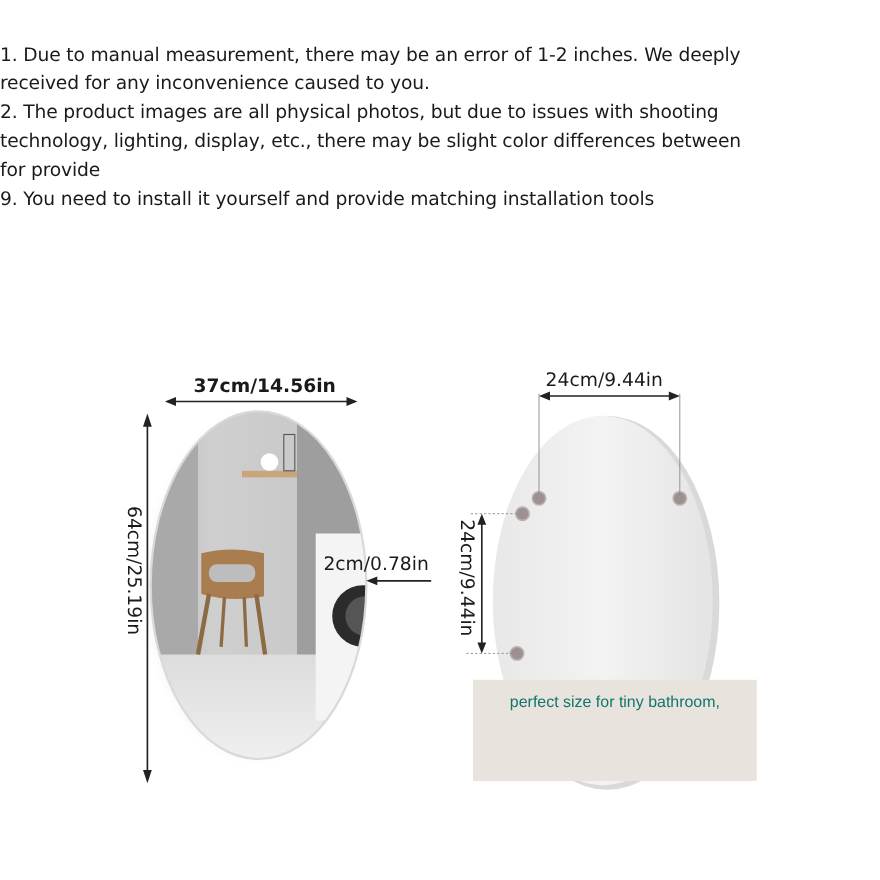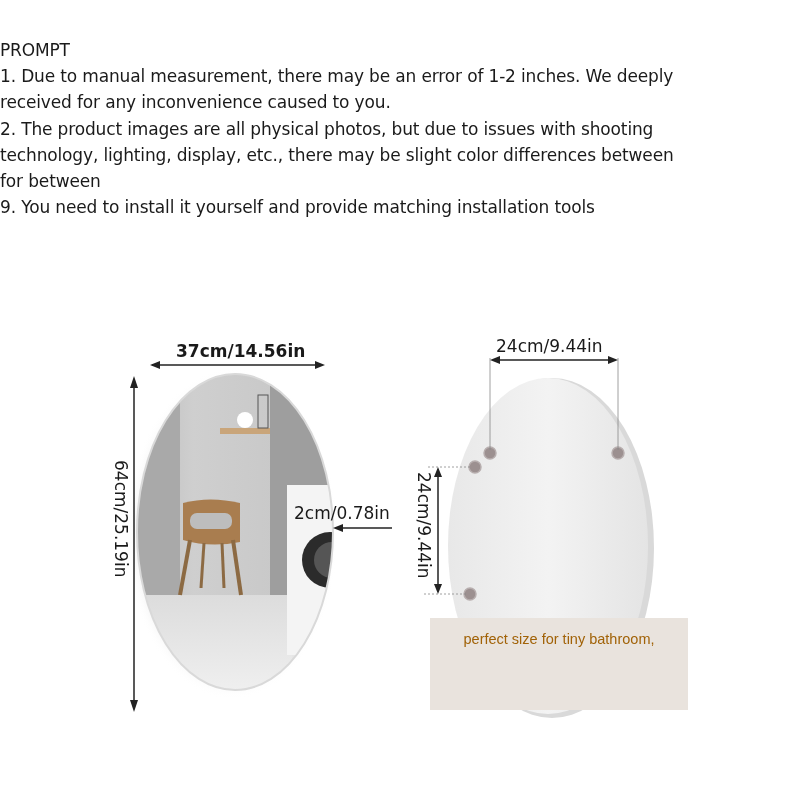--- a/index.html
+++ b/index.html
@@ -2,33 +2,32 @@
 <html><head>
 <meta charset="utf-8">
 <style>
   html, body { margin:0; padding:0; background:#ffffff; }
   body { width:800px; height:800px; position:relative; overflow:hidden; font-family:"DejaVu Sans", sans-serif; color:#1a1a1a; }
   .prompt { position:absolute; left:0; top:37px; width:800px; font-size:17px; line-height:26.2px; letter-spacing:-0.15px; }
   .prompt p { margin:0; white-space:nowrap; }
   .abs { position:absolute; }
   .dim { font-size:17px; color:#1a1a1a; white-space:nowrap; }
   .vert { transform-origin:left top; transform:rotate(90deg); }
-  .caption { position:absolute; left:430px; top:618px; width:258px; height:92px; background:#e9e3dd; text-align:center; font-family:"Liberation Sans", sans-serif; font-size:14.5px; line-height:22px; color:#a16207; padding-top:10px; box-sizing:border-box; }
+  .caption { position:absolute; left:430px; top:618px; width:258px; height:92px; background:#e9e3dd; text-align:center; font-family:"Liberation Sans", sans-serif; font-size:14.5px; line-height:22px; color:#0f766e; padding-top:10px; box-sizing:border-box; }
   .caption div { white-space:nowrap; }
 </style>
 </head>
 <body>
 
 <div class="prompt">
-  <p>PROMPT</p>
   <p>1. Due to manual measurement, there may be an error of 1-2 inches. We deeply</p>
   <p>received for any inconvenience caused to you.</p>
   <p>2. The product images are all physical photos, but due to issues with shooting</p>
   <p>technology, lighting, display, etc., there may be slight color differences between</p>
-  <p>for between</p>
+  <p>for provide</p>
   <p>9. You need to install it yourself and provide matching installation tools</p>
 </div>
 
 <svg class="abs" style="left:0;top:0" width="800" height="800" viewBox="0 0 800 800">
   <defs>
     <clipPath id="ovalFront">
         <ellipse cx="235" cy="532" rx="98" ry="158"></ellipse>
       </clipPath>
     <radialGradient id="shadowG" cx="50%" cy="50%" r="50%">
       <stop offset="80%" stop-color="#cfcfcf" stop-opacity="0.6"></stop>

